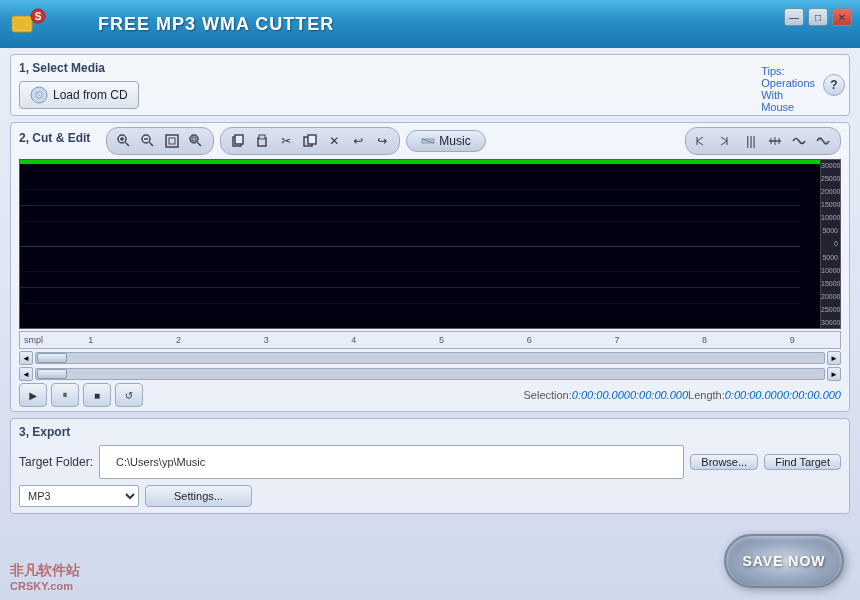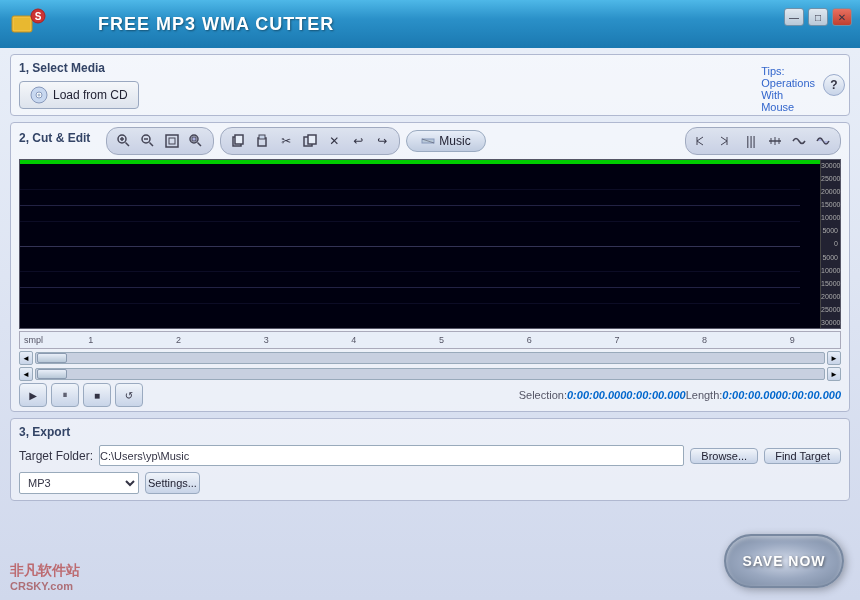--- a/index.html
+++ b/index.html
@@ -342,45 +342,45 @@
       display: flex;
       align-items: flex-start;
       gap: 0;
       font-size: 11px;
     }
     .info-label {
       color: #556;
     }
     .info-value {
       color: #0066cc;
-      font-weight: bold;
+      font-weight: normal;
       font-style: italic;
     }
 
     
     .section-3 {
       padding: 6px 8px;
     }
     .export-row {
       display: flex;
       align-items: center;
       gap: 6px;
       margin-bottom: 6px;
     }
     .export-label {
       color: #334;
       font-size: 12px;
       white-space: nowrap;
     }
     .export-input {
       flex: 1;
-      height: 21px;
+      height: 34px;
       border: 1px solid #9ab;
       background: #fff;
-      padding: 0 0;
+      padding: 0 16px;
       font-size: 11px;
       color: #334;
       border-radius: 2px;
     }
     .export-btn {
       height: 16px;
       padding: 0 10px;
       background: linear-gradient(180deg, #f0f4fa, #c8d4e8);
       border: 1px solid #9aaac0;
       border-radius: 4px;
@@ -399,21 +399,21 @@
       border: 1px solid #9ab;
       background: #fff;
       padding: 0 4px;
       font-size: 11px;
       color: #334;
       border-radius: 2px;
       width: 120px;
     }
     .settings-btn {
       height: 22px;
-      padding: 0 2px;
+      padding: 0 28px;
       background: linear-gradient(180deg, #f0f4fa, #c8d4e8);
       border: 1px solid #9aaac0;
       border-radius: 4px;
       cursor: pointer;
       font-size: 11px;
       color: #223;
     }
 
     
     .save-now-btn {

